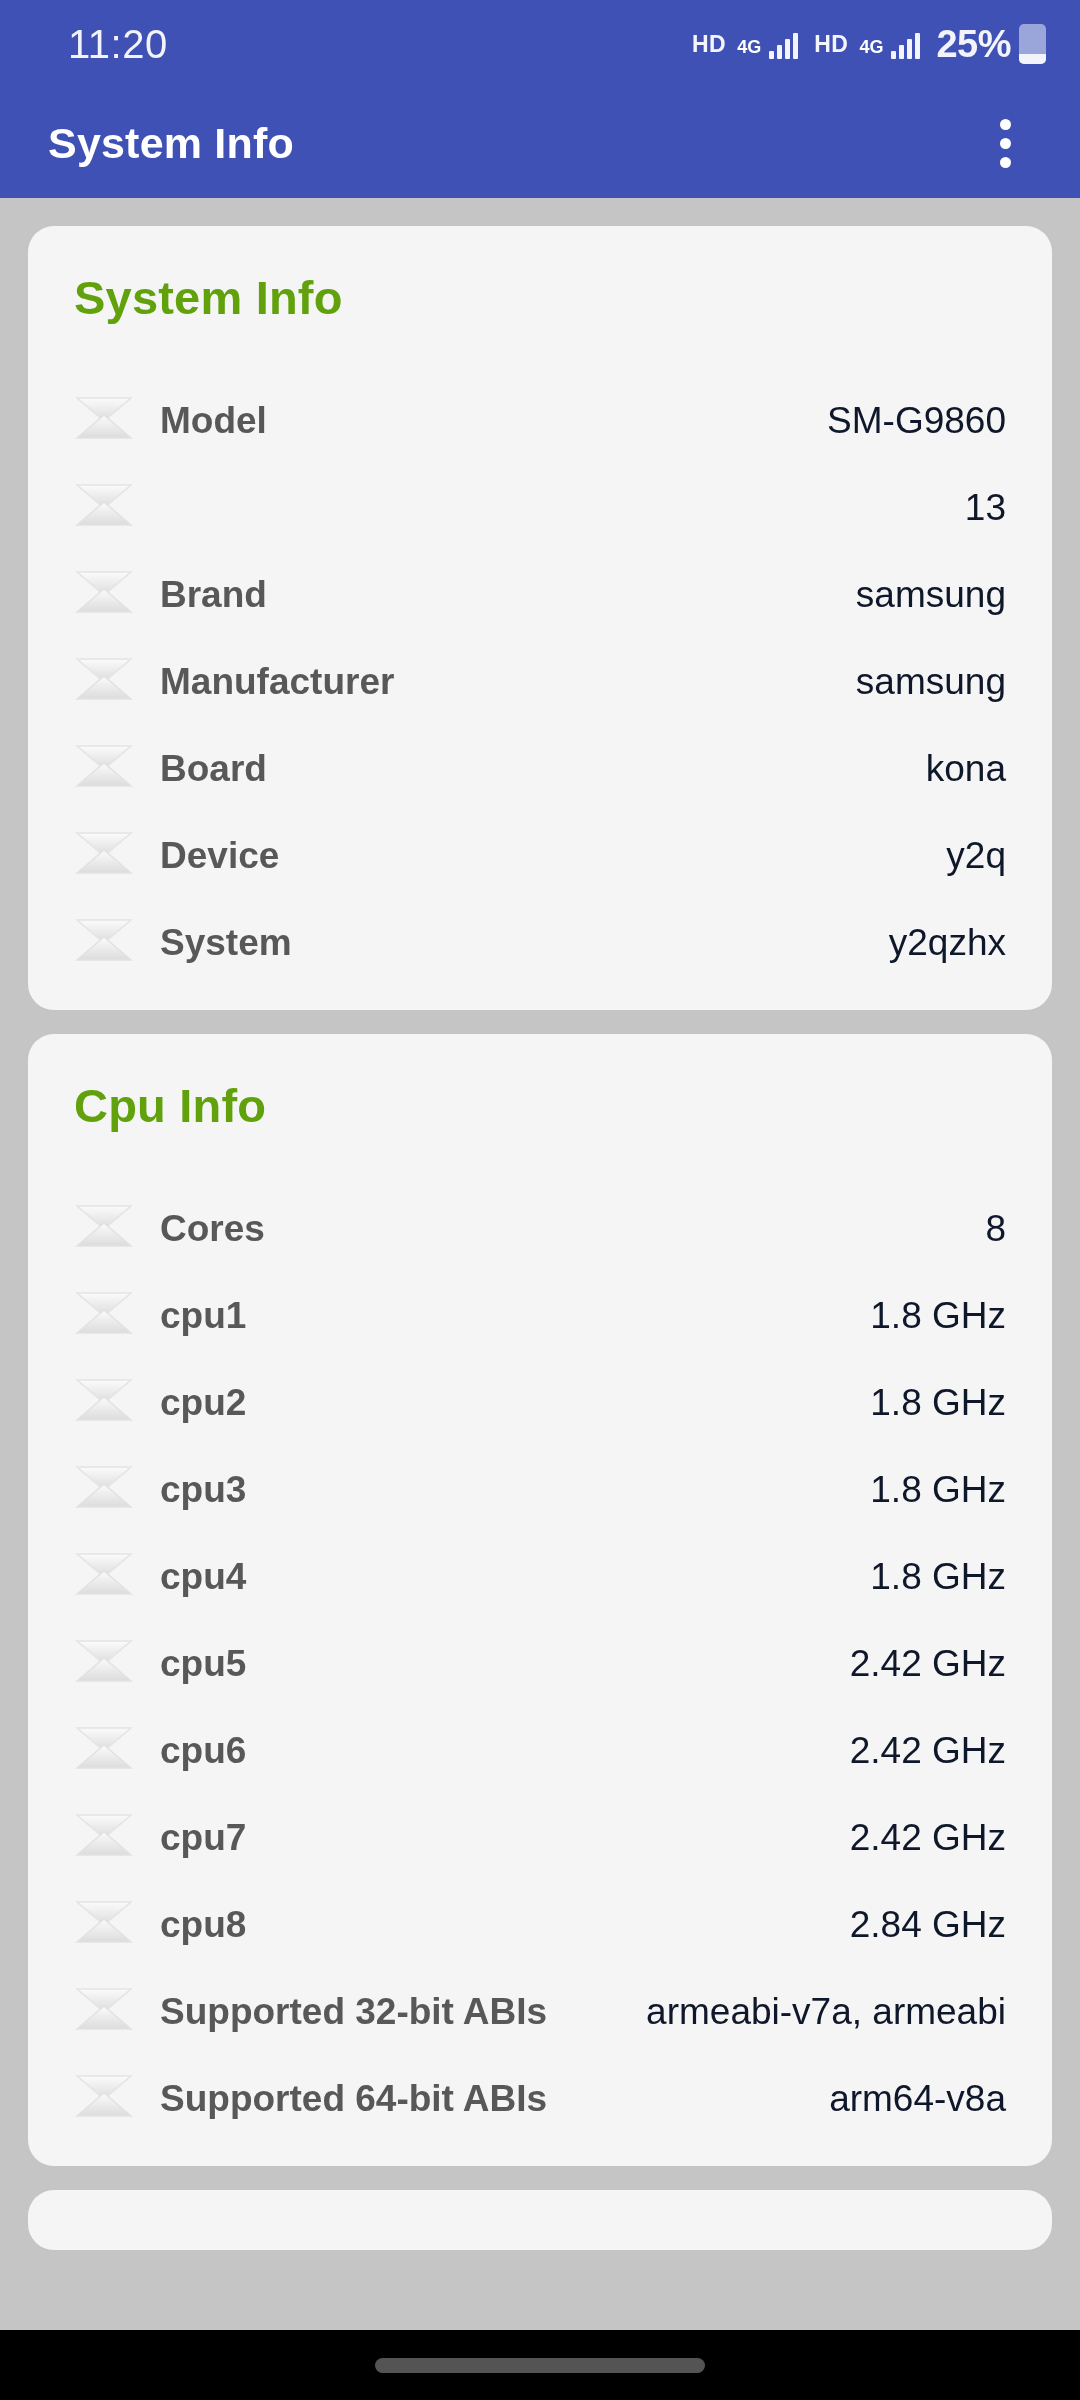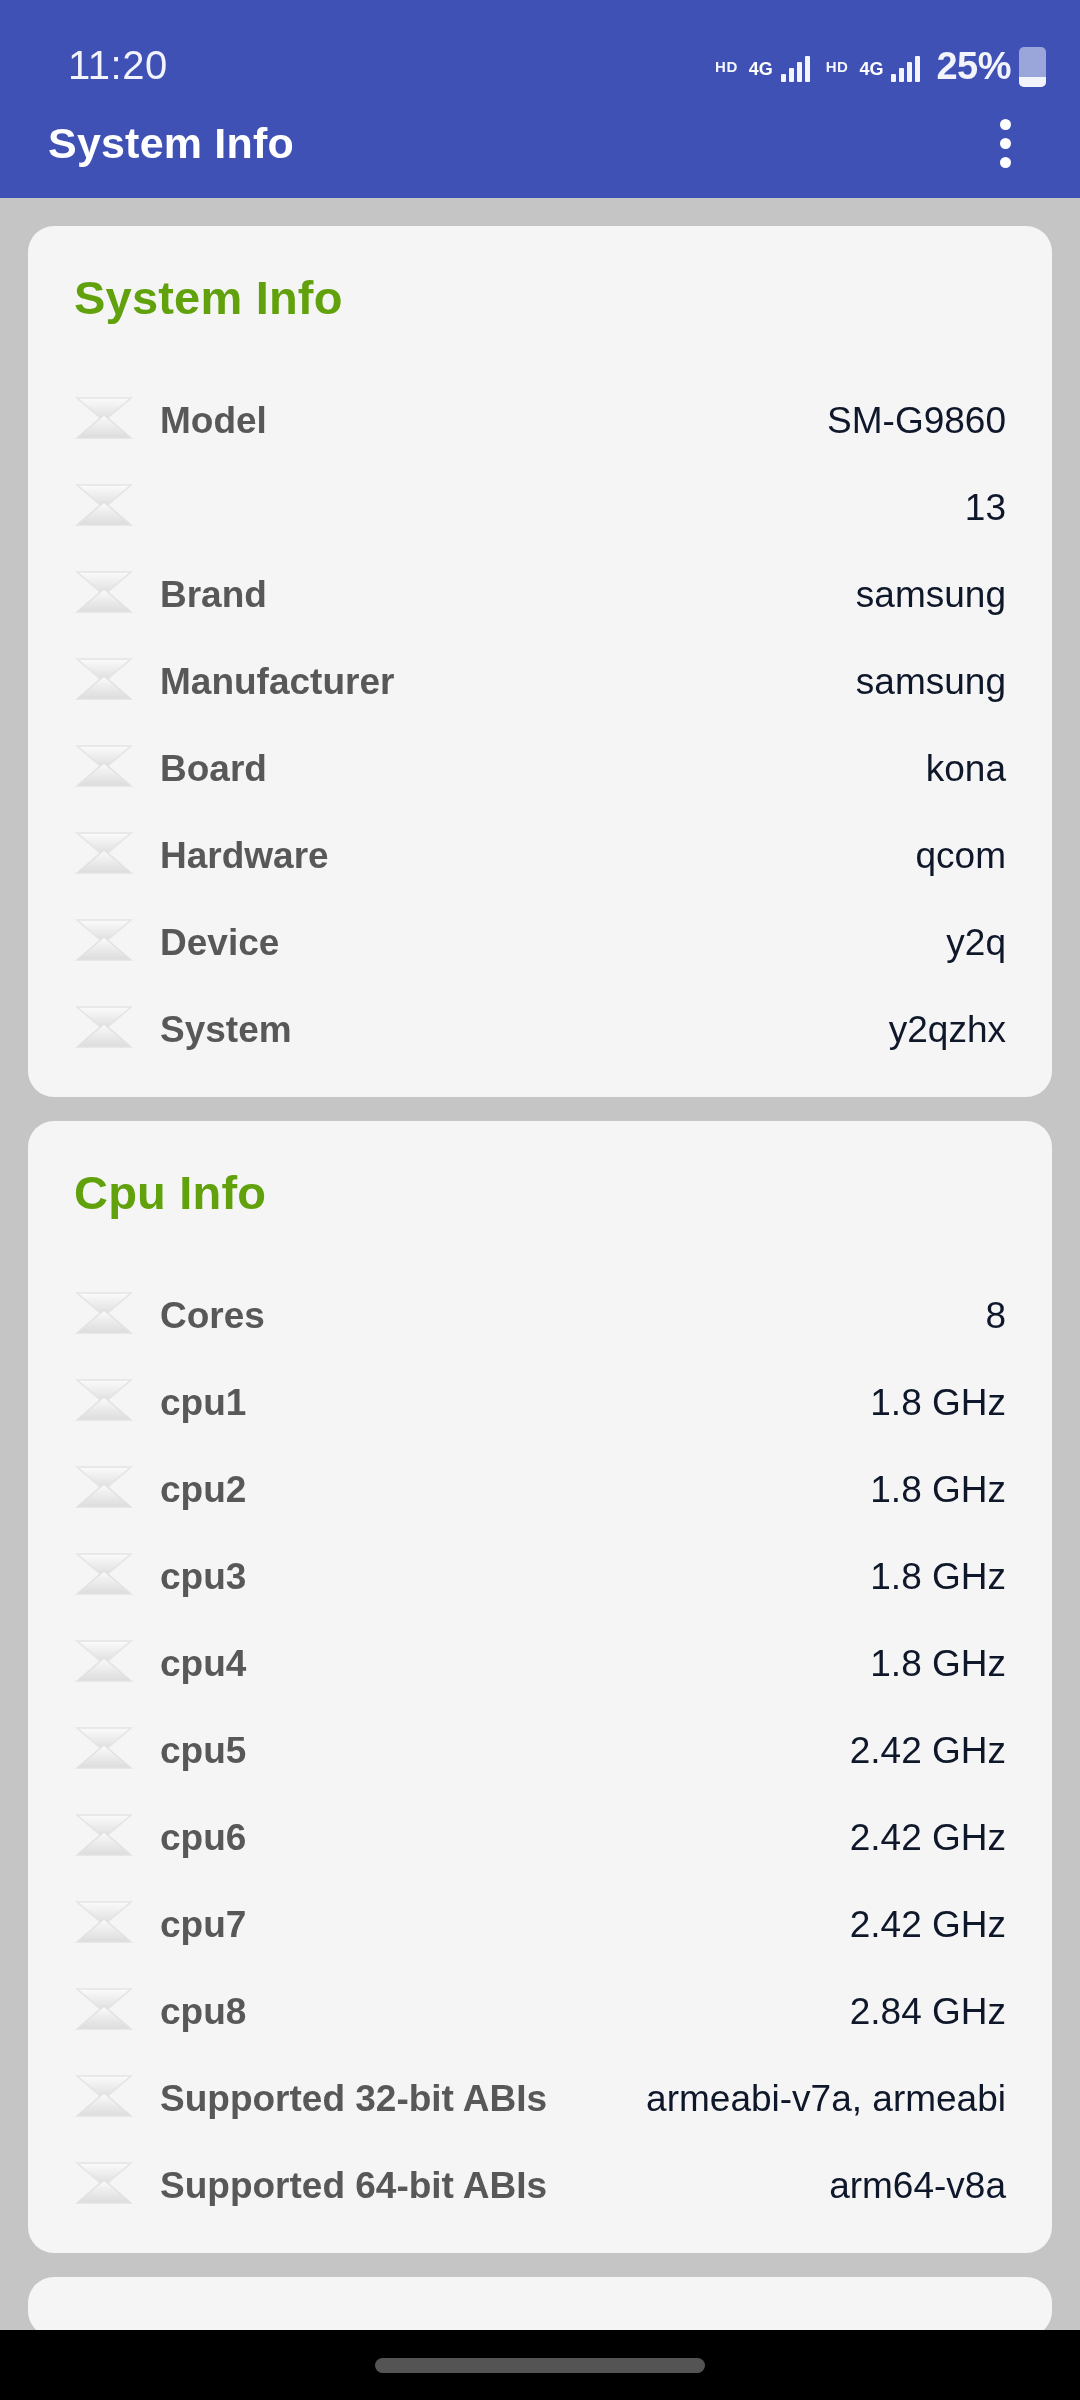--- a/index.html
+++ b/index.html
@@ -13,34 +13,34 @@
     position:relative;
     width:1080px; height:2400px;
     background:#c5c5c5;
     display:flex; flex-direction:column;
   }
 
   
   .statusbar {
     height:88px; flex:0 0 88px;
     background:#3f51b5;
-    display:flex; align-items:flex-end;
+    display:flex; align-items:center;
     padding:0 34px 0 68px;
     color:#ffffff;
   }
   .status-clock {
     font-size:40px; font-weight:400; letter-spacing:.5px;
     color:#f2f3fb;
   }
   .status-right {
     margin-left:auto;
     display:flex; align-items:center; gap:0;
   }
   .st-hd {
-    font-size:15px; font-weight:700; letter-spacing:.5px;
+    font-size:23px; font-weight:700; letter-spacing:.5px;
     color:#f4f5fc; margin-right:11px;
   }
   .st-4g {
     font-size:18px; font-weight:700;
     color:#ffffff; align-self:flex-start; margin-top:14px; margin-right:8px;
   }
   .st-sig {
     display:flex; align-items:flex-end; gap:3px; height:30px; margin-right:16px;
   }
   .st-sig i { display:block; width:5px; background:#f4f5fc; border-radius:1px; }
@@ -269,36 +269,20 @@
                 <defs>
                   <linearGradient id="g" x1="0" y1="0" x2="0" y2="1">
                     <stop offset="0" stop-color="#fbfbfb"></stop>
                     <stop offset="1" stop-color="#dcdcdc"></stop>
                   </linearGradient>
                 </defs>
                 <path d="M3 4 L57 4 L30 27 Z" fill="url(#g)" stroke="#e4e4e4" stroke-width="1.5"></path>
                 <path d="M3 44 L30 21 L57 44 Z" fill="url(#g)" stroke="#e2e2e2" stroke-width="1.5"></path>
               </svg>
             </span>
-            <span class="row-label">Hardware</span>
-            <span class="row-value">qcom</span>
-          </div>
-          <div class="row">
-            <span class="row-icon">
-              <svg viewBox="0 0 60 48">
-                <defs>
-                  <linearGradient id="g" x1="0" y1="0" x2="0" y2="1">
-                    <stop offset="0" stop-color="#fbfbfb"></stop>
-                    <stop offset="1" stop-color="#dcdcdc"></stop>
-                  </linearGradient>
-                </defs>
-                <path d="M3 4 L57 4 L30 27 Z" fill="url(#g)" stroke="#e4e4e4" stroke-width="1.5"></path>
-                <path d="M3 44 L30 21 L57 44 Z" fill="url(#g)" stroke="#e2e2e2" stroke-width="1.5"></path>
-              </svg>
-            </span>
             <span class="row-label">Device</span>
             <span class="row-value">y2q</span>
           </div>
           <div class="row">
             <span class="row-icon">
               <svg viewBox="0 0 60 48">
                 <defs>
                   <linearGradient id="g" x1="0" y1="0" x2="0" y2="1">
                     <stop offset="0" stop-color="#fbfbfb"></stop>
                     <stop offset="1" stop-color="#dcdcdc"></stop>

